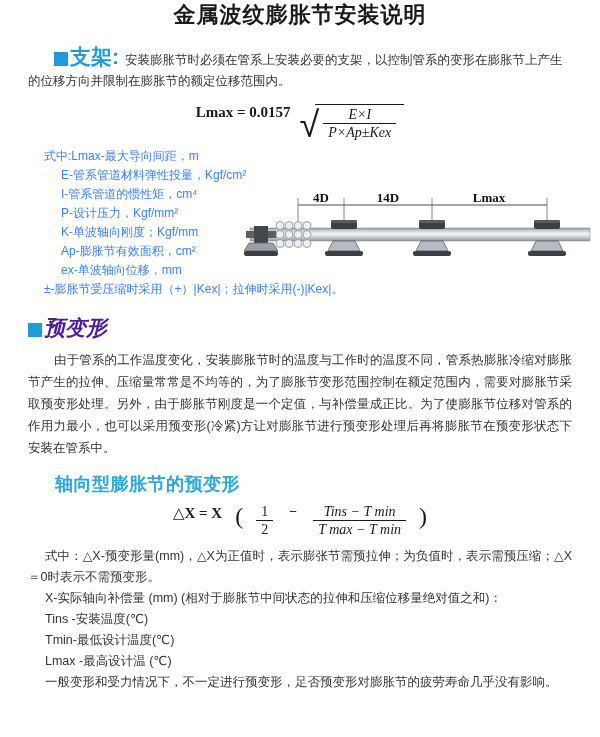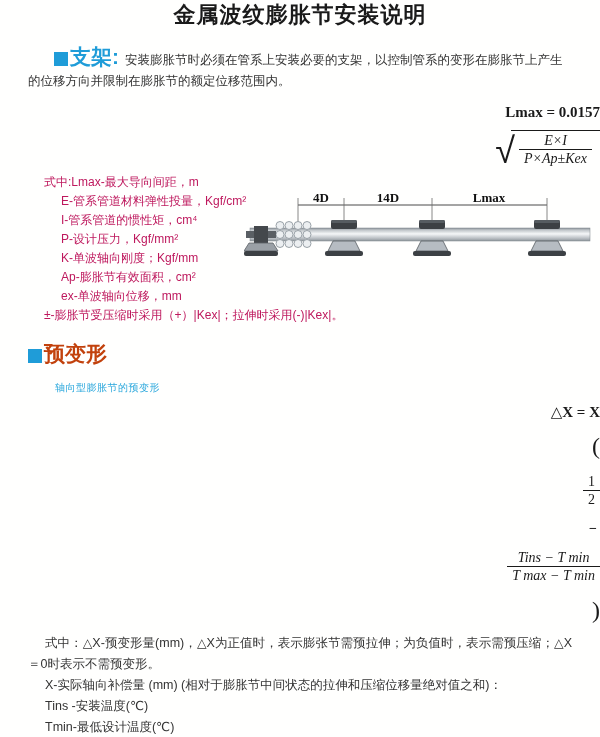--- a/index.html
+++ b/index.html
@@ -17,63 +17,63 @@
   
   .lead-para {
     margin:16px 28px 0 28px; font-size:12.5px; line-height:21px;
     text-indent:26px; color:#333;
   }
   .sec-square {
     display:inline-block; width:14px; height:14px; background:#1f9cd8;
     vertical-align:-2px; margin-right:2px;
   }
   .sec-label { color:#1f9cd8; font-weight:bold; font-size:21px; margin-right:6px; }
-  .sec-label.teal { color:#c2410c; }
+  .sec-label.teal { color:#4c1d95;font-style:italic; }
   .example-line { margin:1px 28px 0 28px; font-size:12.5px; line-height:21px; text-indent:22px; color:#333; }
 
   
   .formula {
-    display:flex; justify-content:center; align-items:flex-end;
-    font-family:"Liberation Serif","DejaVu Serif",serif; color:#1a1a1a; font-size:14px;flex-direction:column;
+    display:flex; justify-content:center; align-items:flex-start;
+    font-family:"Liberation Serif","DejaVu Serif",serif; color:#1a1a1a; font-size:14px;
   }
   .formula .flhs { font-weight:bold; font-size:15px; font-style:normal; }
   .f1 { margin:12px 0 6px 0; gap:9px; }
   .sqrt { display:flex; align-items:center; }
   .sqrt .rad {
     font-family:"DejaVu Sans",sans-serif; font-size:36px; font-weight:200;
     line-height:0.8; margin-right:-4px; transform:translateY(3px); font-style:normal;
   }
   .sqrt .sq-content { border-top:1.6px solid #1a1a1a; padding:2px 8px 0 8px; }
   .frac { display:inline-flex; flex-direction:column; align-items:center; line-height:1.15; }
   .frac .num { padding:0 5px 0 5px; }
   .frac .den { border-top:1.1px solid #1a1a1a; padding:1px 5px 0 5px; }
   .frac.italic { font-style:italic; }
   .frac.upright { font-style:normal; }
   .sqrt .frac .den { border-top:1.1px solid #1a1a1a; }
   .f2 { margin:8px 0 2px 0; gap:13px; }
   .f2 .paren { font-size:24px; font-weight:300; transform:translateY(-1px); }
   .f2 .op { margin:0 3px; font-weight:bold; }
 
   
-  .vars { margin:6px 0 0 44px; font-size:12px; line-height:19px; color:#be185d; }
+  .vars { margin:6px 0 0 44px; font-size:12px; line-height:19px; color:#3b82f6; }
   .vars .vline { white-space:nowrap; }
   .vars .ind { margin-left:17px; }
   .vars .ind2 { margin-left:3px; }
 
   
   .diagram { position:absolute; left:244px; top:190px; width:352px; height:72px; }
 
   
   .h2-row { margin:15px 28px 0 28px; }
   .predeform-body {
     margin:7px 28px 0 28px; font-size:12.5px; line-height:22px;
     text-align:justify; text-indent:26px; color:#333;
   }
   .h3 {
-    font-size:10px; font-weight:normal; color:#2aa7dc; letter-spacing:0.5px;
+    font-size:18px; font-weight:bold; color:#2aa7dc; letter-spacing:0.5px;
   }
   .h3.axial { margin:13px 0 0 55px; }
 
   .axial-lines { margin:8px 28px 0 28px; font-size:12.5px; line-height:21px; color:#333; }
   .axial-lines .wrapped { text-indent:17px; text-align:justify; }
   .axial-lines .single { padding-left:17px; }
 </style>
 </head>
 <body>
 
@@ -172,20 +172,21 @@
       <rect x="290" y="30" width="26" height="9" rx="2" fill="#3c4044"></rect>
         <rect x="290" y="30" width="26" height="3" rx="1.5" fill="#565c61"></rect>
       <rect x="295" y="51" width="16" height="4" fill="#8e959b"></rect>
       <polygon points="292,51 314,51 319,61 287,61" fill="#b6bcc2" stroke="#565c61" stroke-width="0.8"></polygon>
       <rect x="284" y="61" width="38" height="5" rx="2" fill="#3c4044"></rect>
     </g>
   </svg>
 
   <div class="h2-row"><span class="sec-square"></span><span class="sec-label teal">预变形</span></div>
 
+  <p class="predeform-body">由于管系的工作温度变化，安装膨胀节时的温度与工作时的温度不同，管系热膨胀冷缩对膨胀节产生的拉伸、压缩量常常是不均等的，为了膨胀节变形范围控制在额定范围内，需要对膨胀节采取预变形处理。另外，由于膨胀节刚度是一个定值，与补偿量成正比。为了使膨胀节位移对管系的作用力最小，也可以采用预变形(冷紧)方让对膨胀节进行预变形处理后再将膨胀节在预变形状态下安装在管系中。</p>
 
   <h3 class="h3 axial">轴向型膨胀节的预变形</h3>
 
   <div class="formula f2">
     <span class="flhs">△X = X</span>
     <span class="paren">(</span>
     <span class="frac upright">
       <span class="num">1</span>
       <span class="den">2</span>
     </span>

